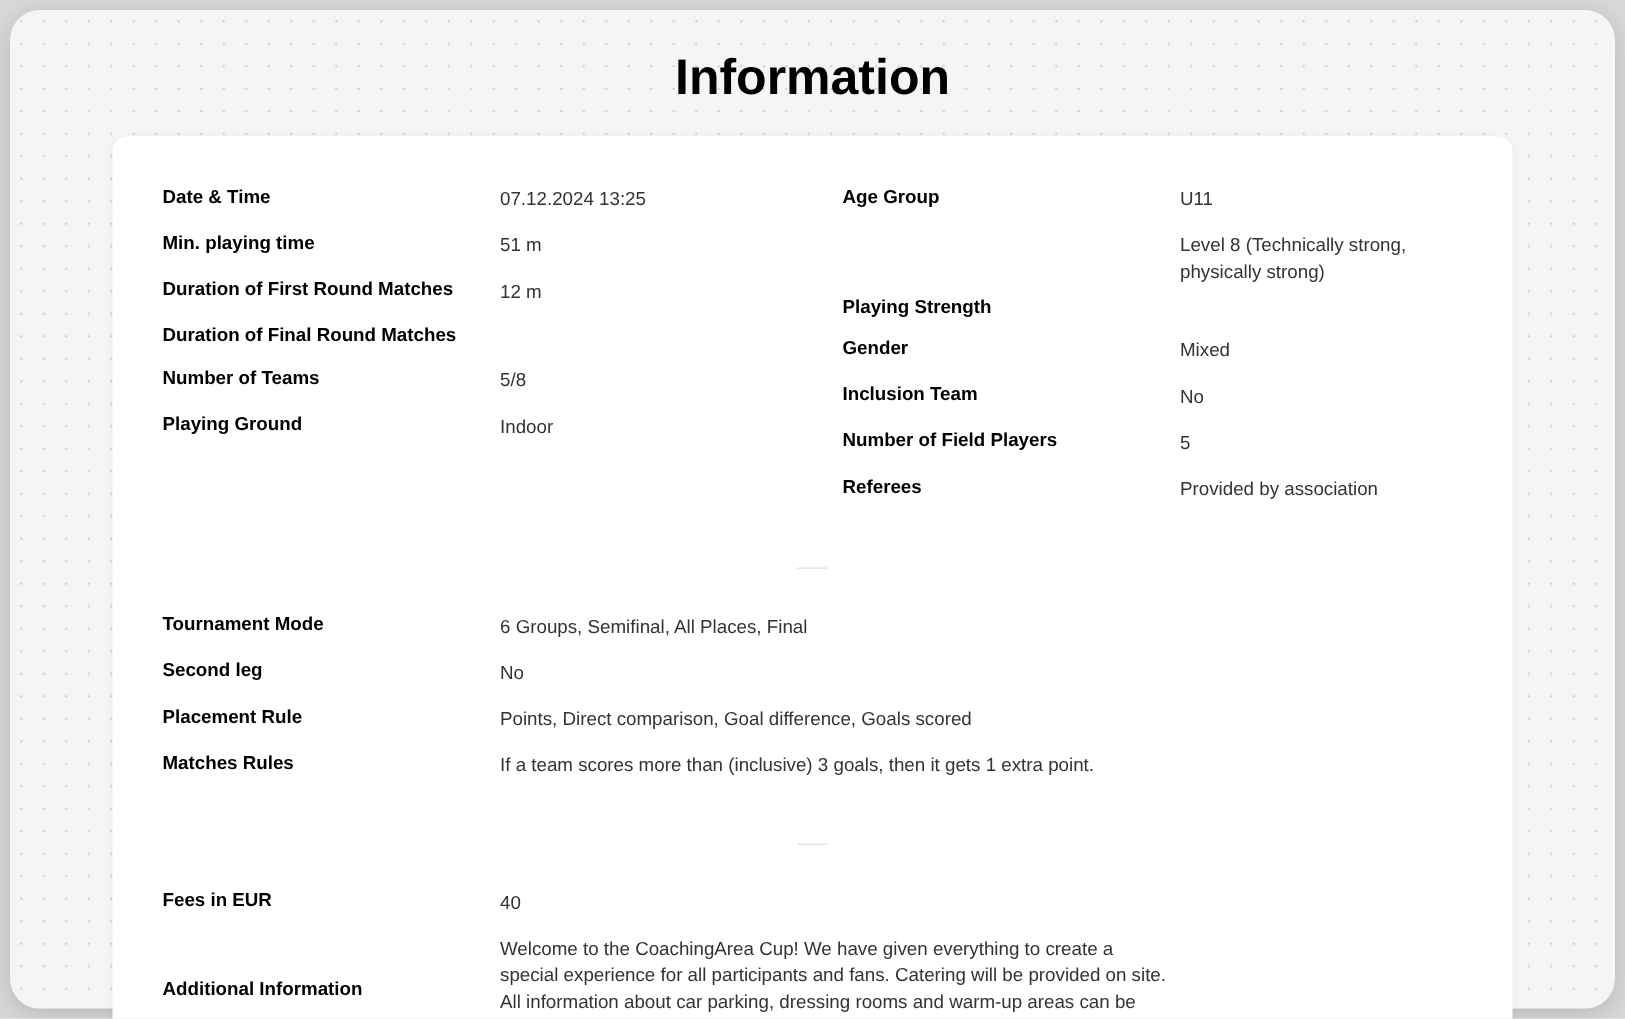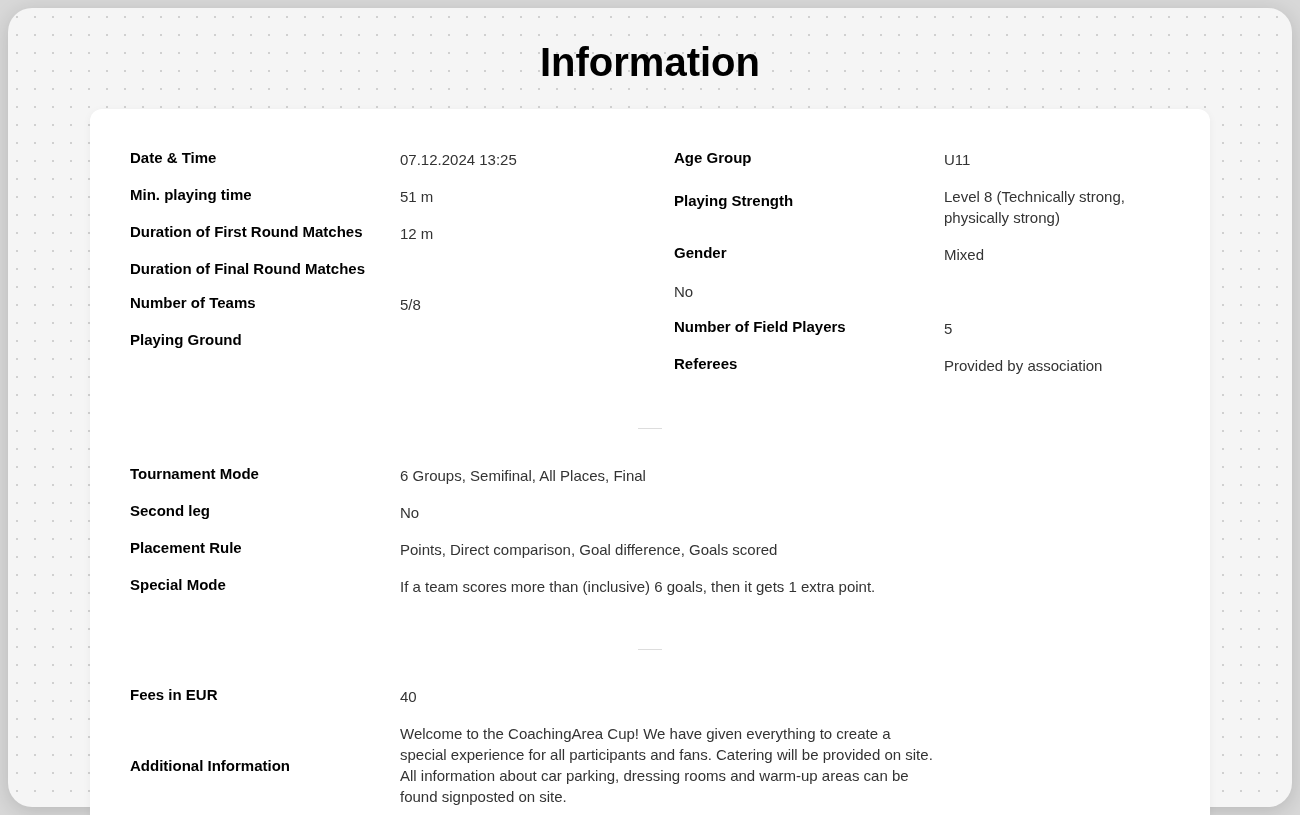--- a/index.html
+++ b/index.html
@@ -115,37 +115,39 @@
           </div>
           <div class="info-row">
             <div class="info-label">Duration of Final Round Matches</div>
           </div>
           <div class="info-row">
             <div class="info-label">Number of Teams</div>
             <div class="info-value">5/8</div>
           </div>
           <div class="info-row">
             <div class="info-label">Playing Ground</div>
+            <div class="info-value">Indoor</div>
           </div>
         </div>
 
         <div class="col">
           <div class="info-row">
             <div class="info-label">Age Group</div>
             <div class="info-value">U11</div>
           </div>
           <div class="info-row multiline">
-            <div class="info-label" style="padding-top:6px;">Playing Strength</div>
+            <div class="info-label" style="padding-top:6px;margin-top:45px;">Playing Strength</div>
             <div class="info-value">Level 8 (Technically strong, physically strong)</div>
           </div>
           <div class="info-row">
             <div class="info-label">Gender</div>
             <div class="info-value">Mixed</div>
           </div>
           <div class="info-row">
+            <div class="info-label">Inclusion Team</div>
             <div class="info-value">No</div>
           </div>
           <div class="info-row">
             <div class="info-label">Number of Field Players</div>
             <div class="info-value">5</div>
           </div>
           <div class="info-row">
             <div class="info-label">Referees</div>
             <div class="info-value">Provided by association</div>
           </div>
@@ -162,22 +164,22 @@
       </div>
       <div class="info-row">
         <div class="info-label">Second leg</div>
         <div class="info-value">No</div>
       </div>
       <div class="info-row">
         <div class="info-label">Placement Rule</div>
         <div class="info-value">Points, Direct comparison, Goal difference, Goals scored</div>
       </div>
       <div class="info-row">
-        <div class="info-label">Special Mode</div>
-        <div class="info-value">If a team scores more than (inclusive) 6 goals, then it gets 1 extra point.</div>
+        <div class="info-label">Matches Rules</div>
+        <div class="info-value">If a team scores more than (inclusive) 3 goals, then it gets 1 extra point.</div>
       </div>
     </div>
 
     <div class="divider"></div>
 
     <div class="section full-width-section" style="padding-bottom:0;">
       <div class="info-row">
         <div class="info-label">Fees in EUR</div>
         <div class="info-value">40</div>
       </div>

